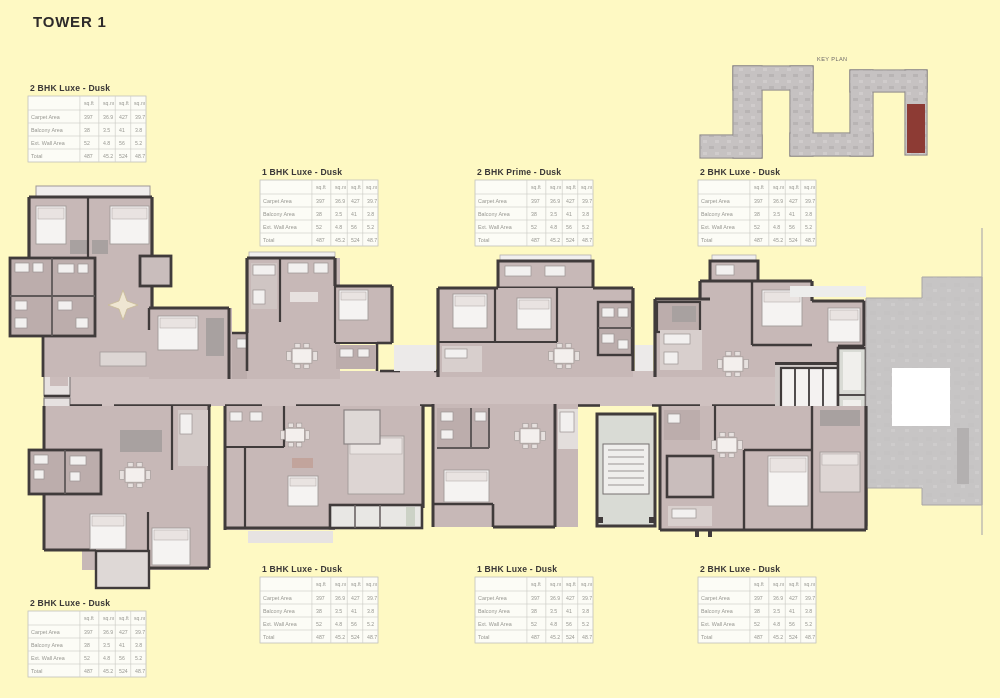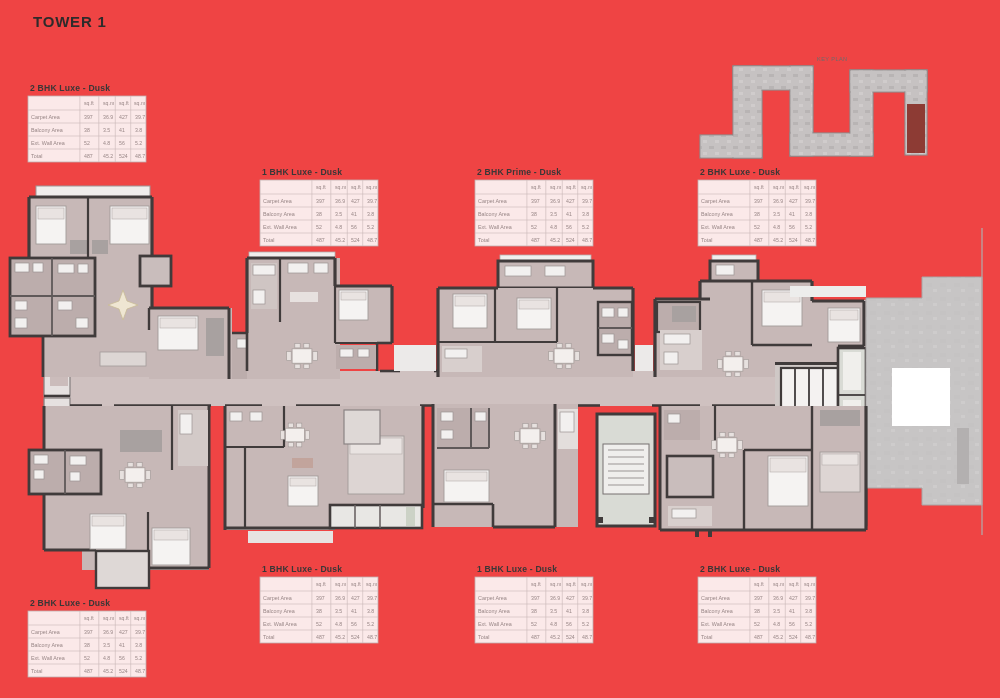--- a/index.html
+++ b/index.html
@@ -1,14 +1,14 @@
 <!DOCTYPE html>
 <html><head><meta charset="utf-8"><style>
 html,body{margin:0;padding:0;background:#ffffff;font-family:"Liberation Sans", sans-serif;}
-#page{position:relative;width:1000px;height:698px;background:#ef4444;overflow:hidden;}
+#page{position:relative;width:1000px;height:698px;background:#fef9c3;overflow:hidden;}
 </style></head><body>
 <div id="page">
 <svg width="1000" height="698" viewBox="0 0 1000 698" style="filter:blur(0.45px)">
 <defs>
 <pattern id="mottle" width="14" height="14" patternUnits="userSpaceOnUse">
 <rect width="14" height="14" fill="#c7c5c5"></rect>
 <rect x="2" y="3" width="6" height="4" fill="#c5c3c3"></rect>
 <rect x="9" y="9" width="4" height="3" fill="#cecccc"></rect>
 </pattern>
 <pattern id="kpmottle" width="12" height="12" patternUnits="userSpaceOnUse">

